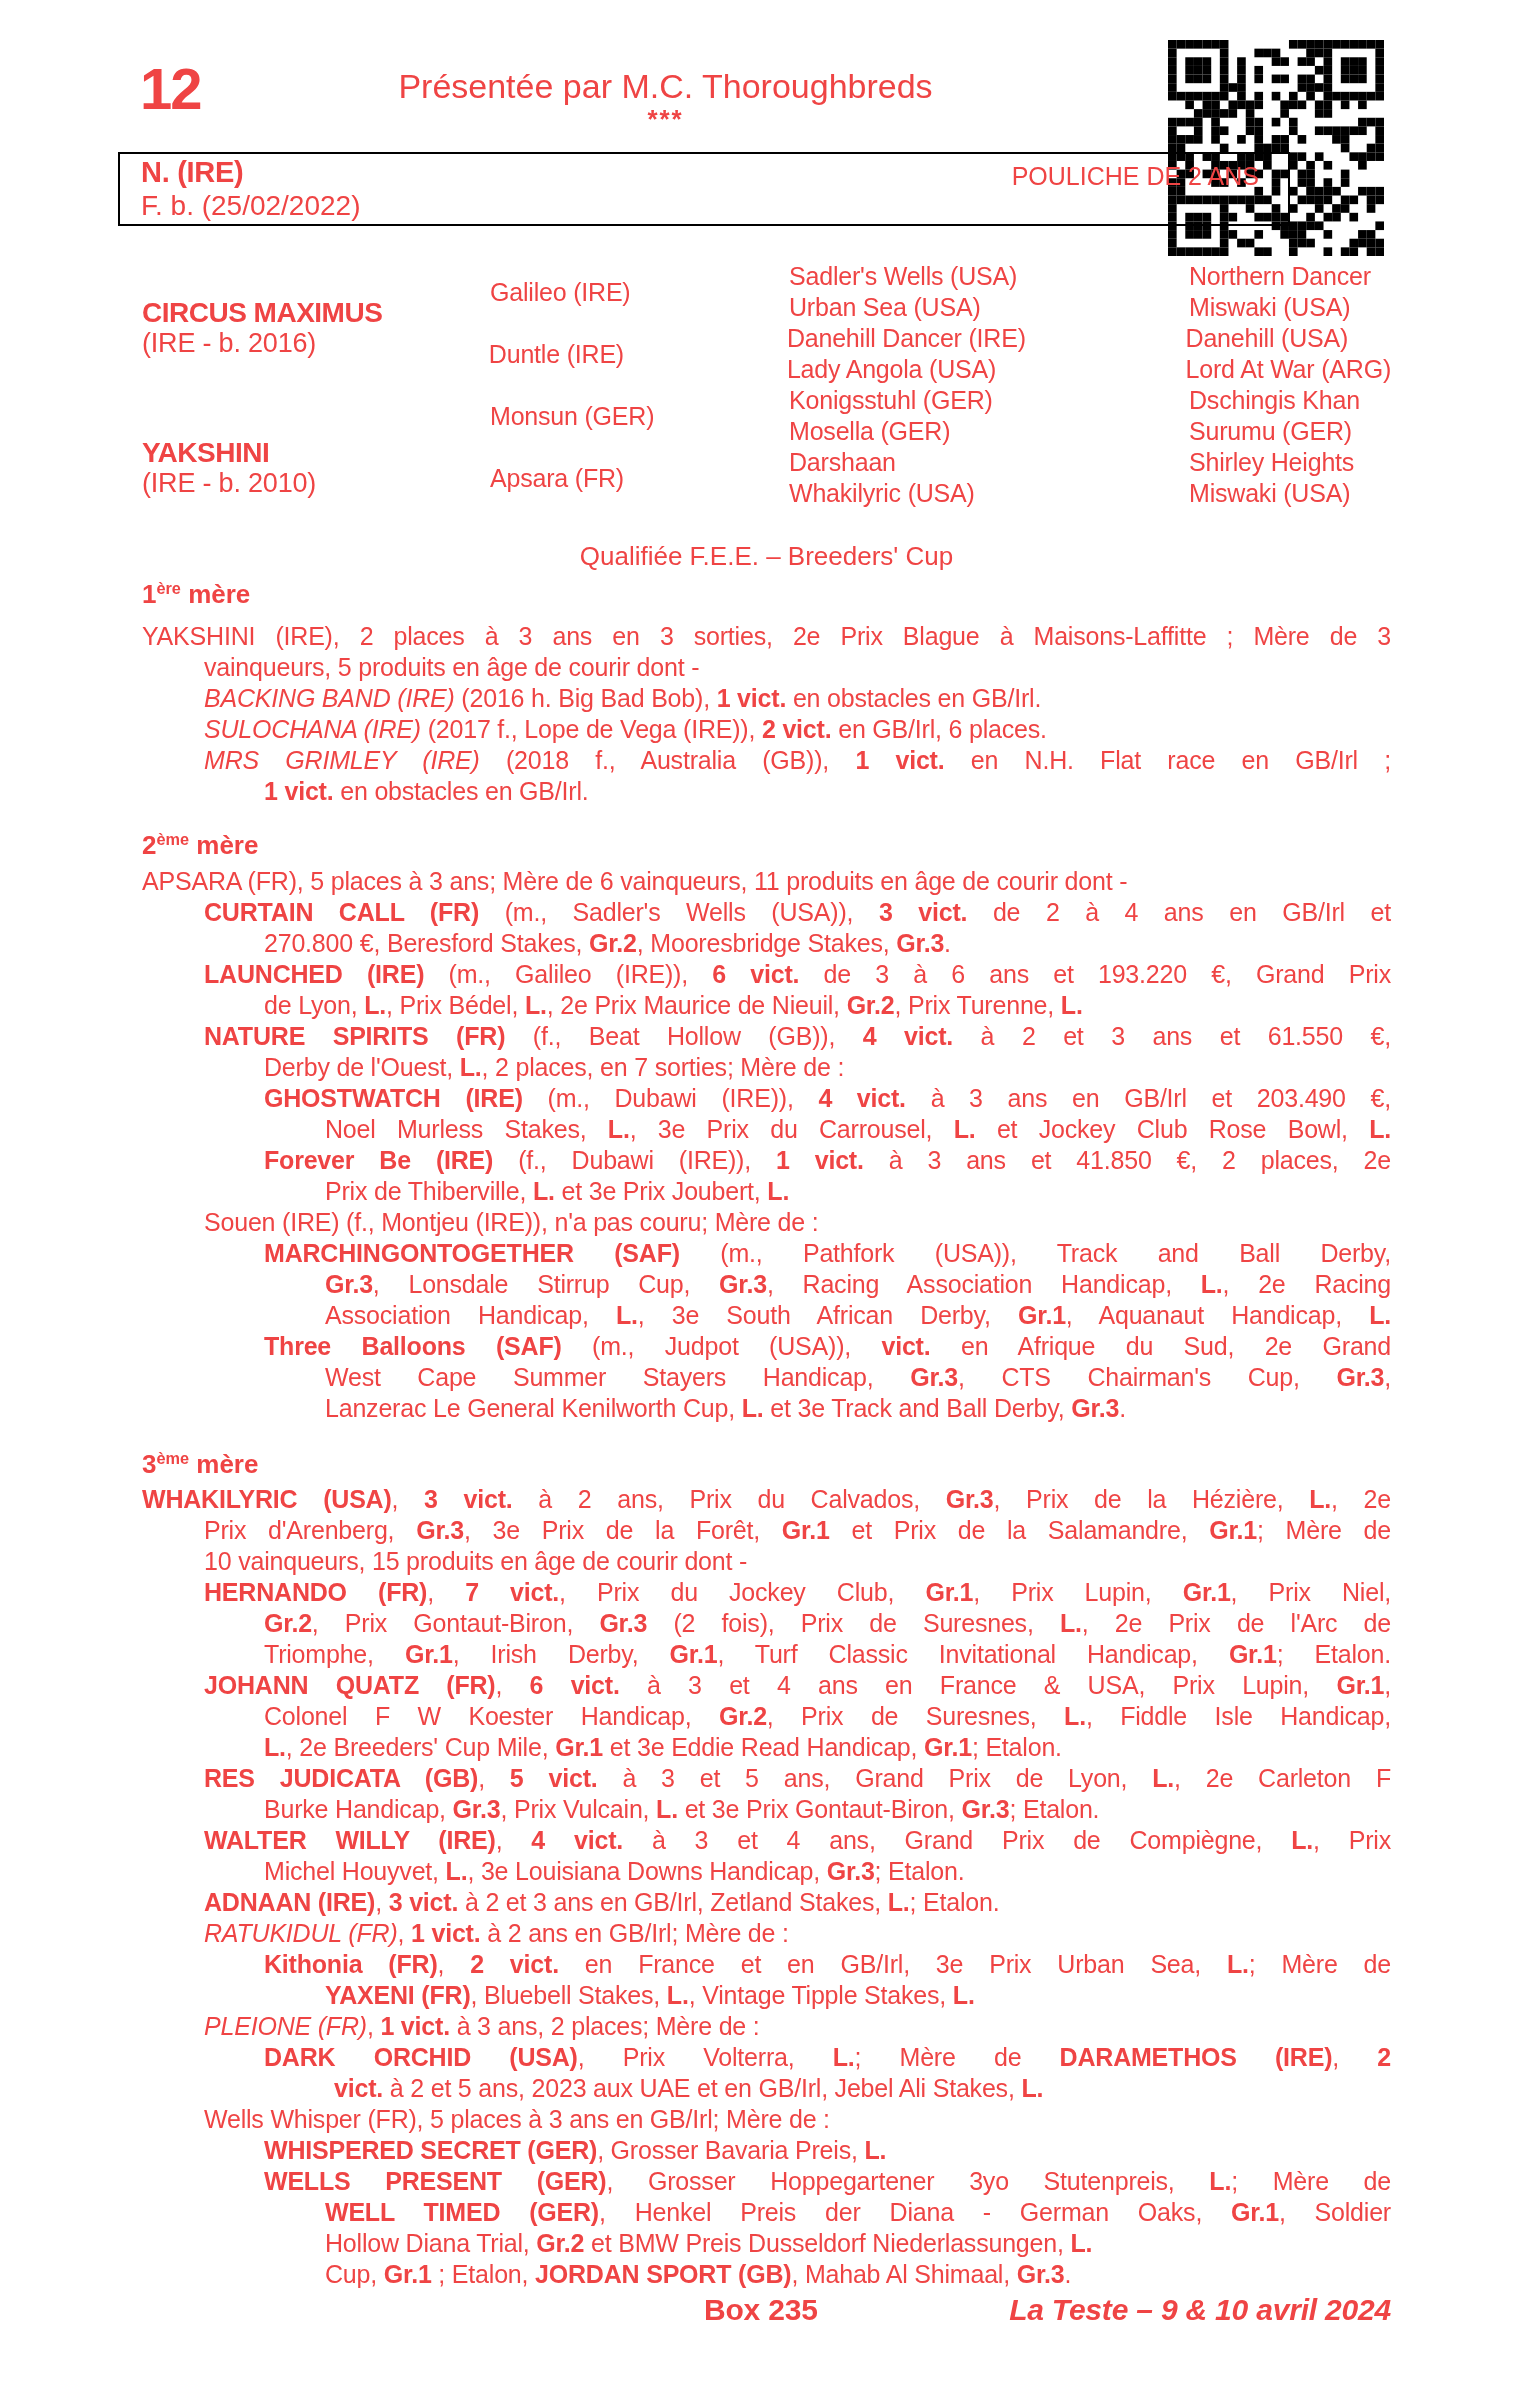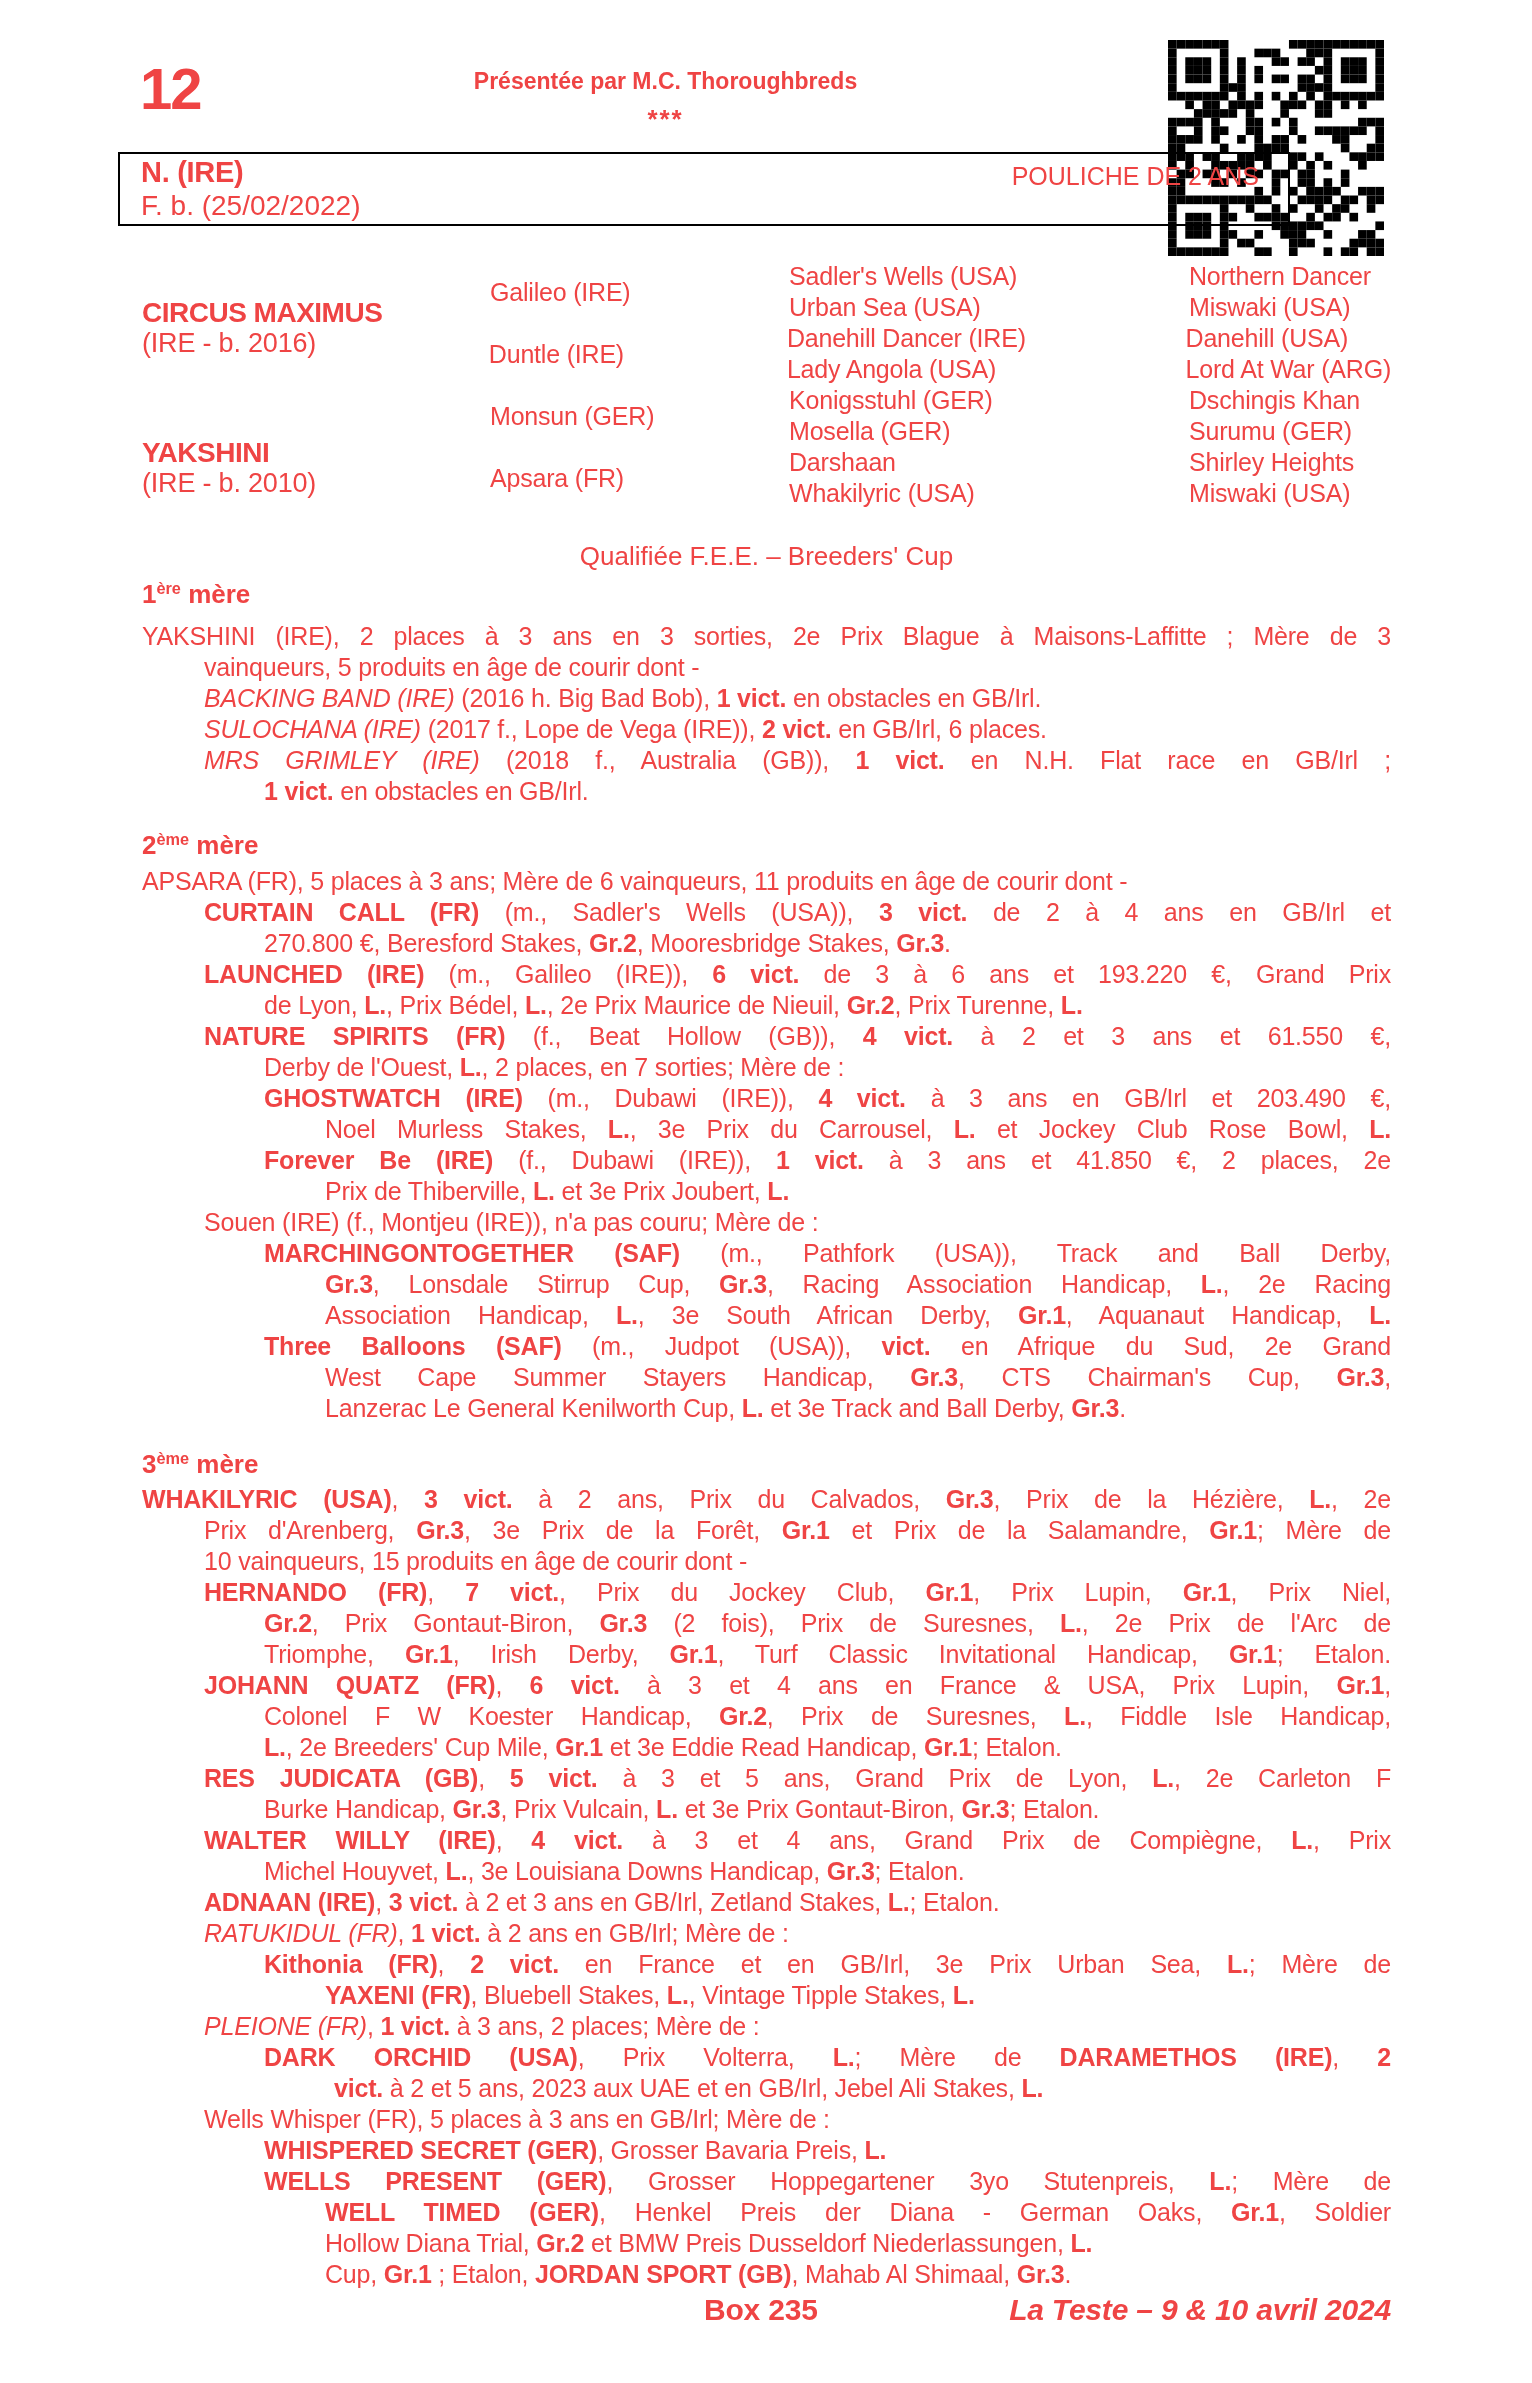--- a/index.html
+++ b/index.html
@@ -2,21 +2,21 @@
 <html><head>
 <meta charset="utf-8">
 <style>
   html,body{margin:0;padding:0;background:#888;}
   .page{position:relative;width:1532px;height:2383px;background:#ffffff;color:#ef4444;
         font-family:"Liberation Sans",sans-serif;overflow:hidden;margin:0 auto;}
 
   
   .lot{position:absolute;left:140px;top:60px;font-size:58px;font-weight:bold;letter-spacing:-1.9px;line-height:1;}
   .hdr-title{position:absolute;left:118px;top:69px;width:1095px;text-align:center;
-             font-size:23px;font-weight:bold;line-height:1.05;}
+             font-size:34px;font-weight:normal;line-height:1.05;}
   .hdr-stars{position:absolute;left:118px;top:104px;width:1095px;text-align:center;
              font-size:26px;font-weight:bold;letter-spacing:1.9px;}
 
   
   .ibox{position:absolute;left:118px;top:152px;width:1172px;height:74px;border:2.9px solid #000;box-sizing:border-box;}
   .iname{position:absolute;left:21px;top:1.9px;font-size:29px;font-weight:bold;letter-spacing:-0.3px;}
   .ibirth{position:absolute;left:21px;top:36px;font-size:28px;text-align:right;}
   .icat{position:absolute;right:29px;top:7.7px;font-size:25px;}
 
   

